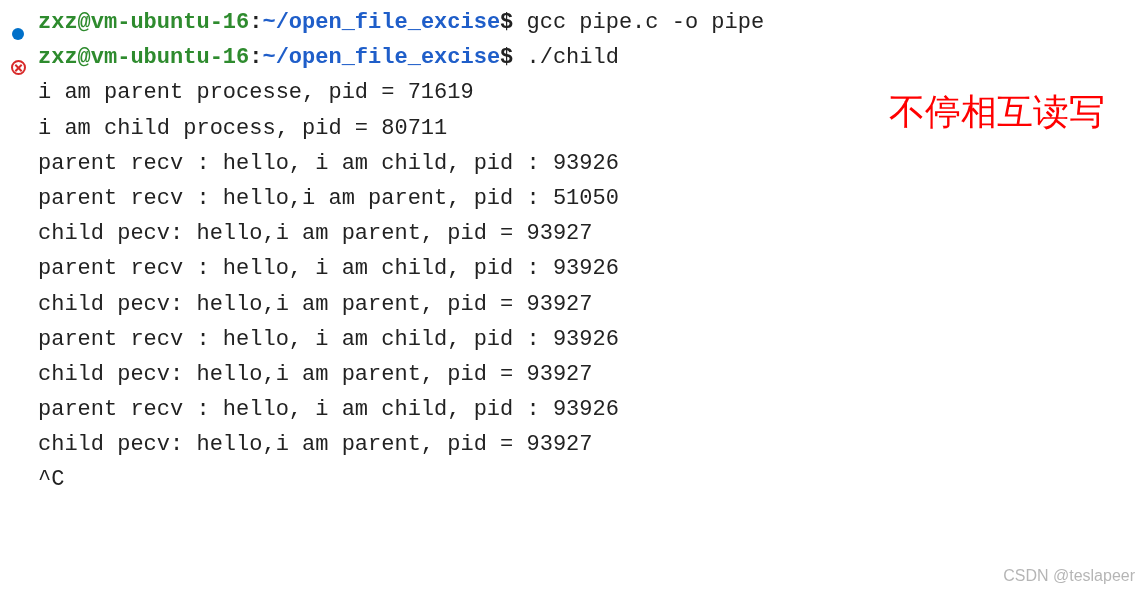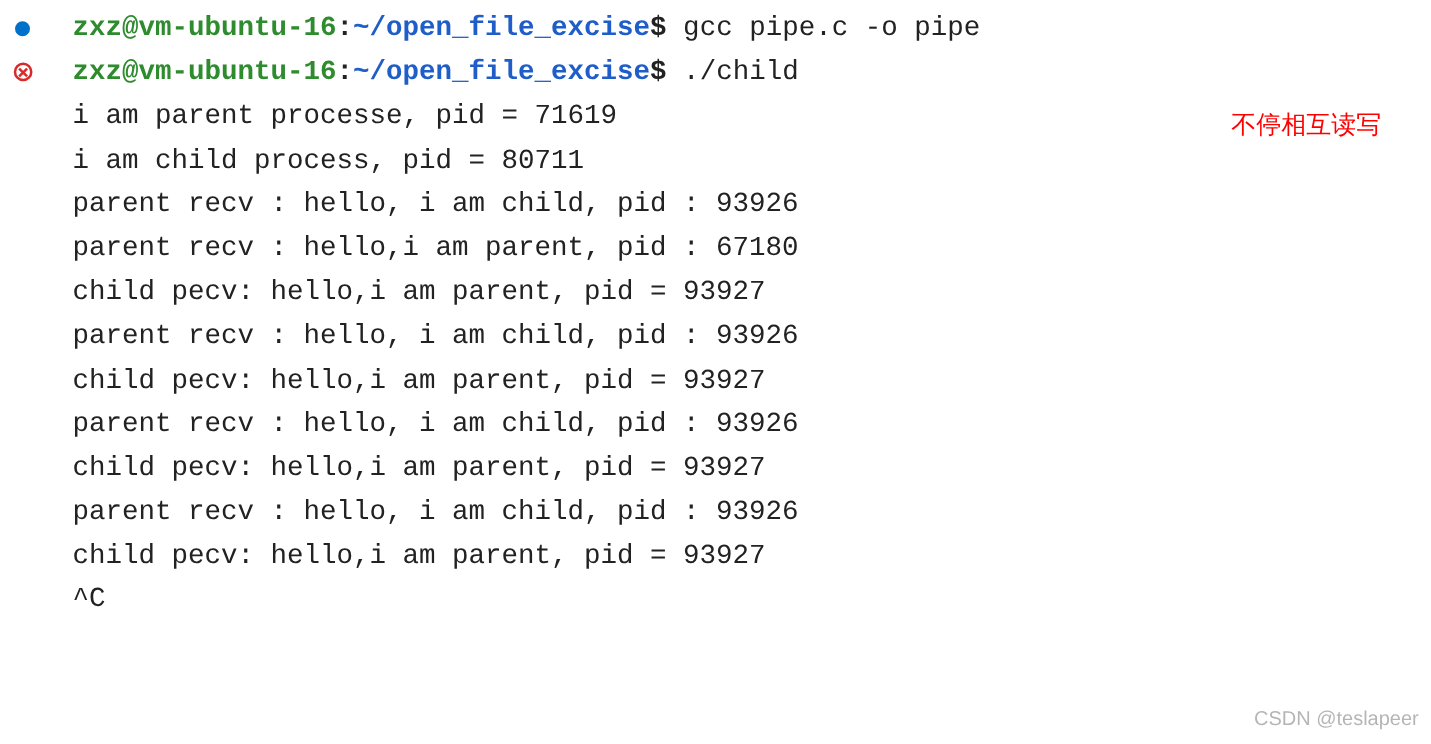--- a/index.html
+++ b/index.html
@@ -13,22 +13,21 @@
       background: #ffffff;
       font-family: "Consolas", "Courier New", monospace;
       font-size: 22px;
       line-height: 1.6;
       position: relative;
       padding: 5px 0 0 8px;
     }
     .line {
       white-space: pre;
       display: flex;
-      align-items: center;
-      gap: 20px;
+      align-items: flex-end;
     }
     .gutter {
       width: 30px;
       display: inline-flex;
       align-items: center;
       justify-content: flex-start;
       flex-shrink: 0;
     }
     .bullet-blue {
       width: 12px;
@@ -64,21 +63,21 @@
     .path { color: #1f5ec9; font-weight: bold; }
     .dollar { color: #222; font-weight: bold; }
     .cmd { color: #222; }
     .out { color: #222; }
     .annotation {
       position: absolute;
       top: 84px;
       right: 40px;
       color: #ff0000;
       font-family: "SimSun", "Microsoft YaHei", serif;
-      font-size: 20px;
+      font-size: 36px;
       font-weight: normal;
     }
     .watermark {
       position: absolute;
       bottom: 6px;
       right: 10px;
       color: rgba(120,120,120,0.55);
       font-family: Arial, sans-serif;
       font-size: 16px;
     }
@@ -99,21 +98,21 @@
 <div class="line">
   <span class="gutter">
     <span class="bullet-red"></span>
   </span>
   <span class="content"><span class="user">zxz</span><span class="user">@</span><span class="host">vm-ubuntu-16</span><span class="colon">:</span><span class="path">~/open_file_excise</span><span class="dollar">$</span><span class="cmd"> ./child</span></span>
 </div>
 
 <div class="line"><span class="gutter"></span><span class="out">i am parent processe, pid = 71619</span></div>
 <div class="line"><span class="gutter"></span><span class="out">i am child process, pid = 80711</span></div>
 <div class="line"><span class="gutter"></span><span class="out">parent recv : hello, i am child, pid : 93926</span></div>
-<div class="line"><span class="gutter"></span><span class="out">parent recv : hello,i am parent, pid : 67180</span></div>
+<div class="line"><span class="gutter"></span><span class="out">parent recv : hello,i am parent, pid : 51050</span></div>
 <div class="line"><span class="gutter"></span><span class="out">child pecv: hello,i am parent, pid = 93927</span></div>
 <div class="line"><span class="gutter"></span><span class="out">parent recv : hello, i am child, pid : 93926</span></div>
 <div class="line"><span class="gutter"></span><span class="out">child pecv: hello,i am parent, pid = 93927</span></div>
 <div class="line"><span class="gutter"></span><span class="out">parent recv : hello, i am child, pid : 93926</span></div>
 <div class="line"><span class="gutter"></span><span class="out">child pecv: hello,i am parent, pid = 93927</span></div>
 <div class="line"><span class="gutter"></span><span class="out">parent recv : hello, i am child, pid : 93926</span></div>
 <div class="line"><span class="gutter"></span><span class="out">child pecv: hello,i am parent, pid = 93927</span></div>
 <div class="line"><span class="gutter"></span><span class="out">^C</span></div>
 
 <div class="annotation">不停相互读写</div>

